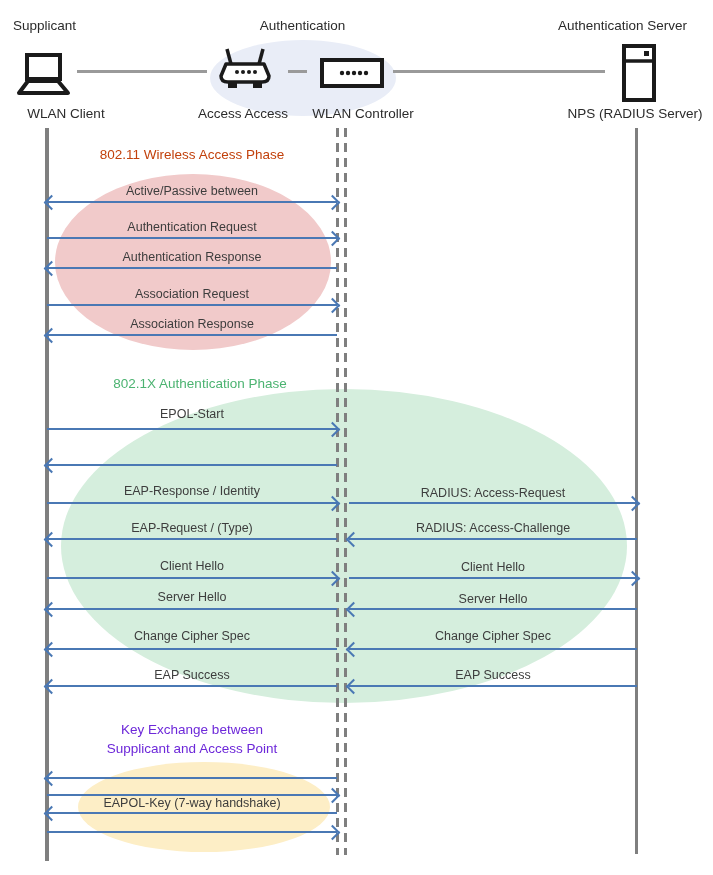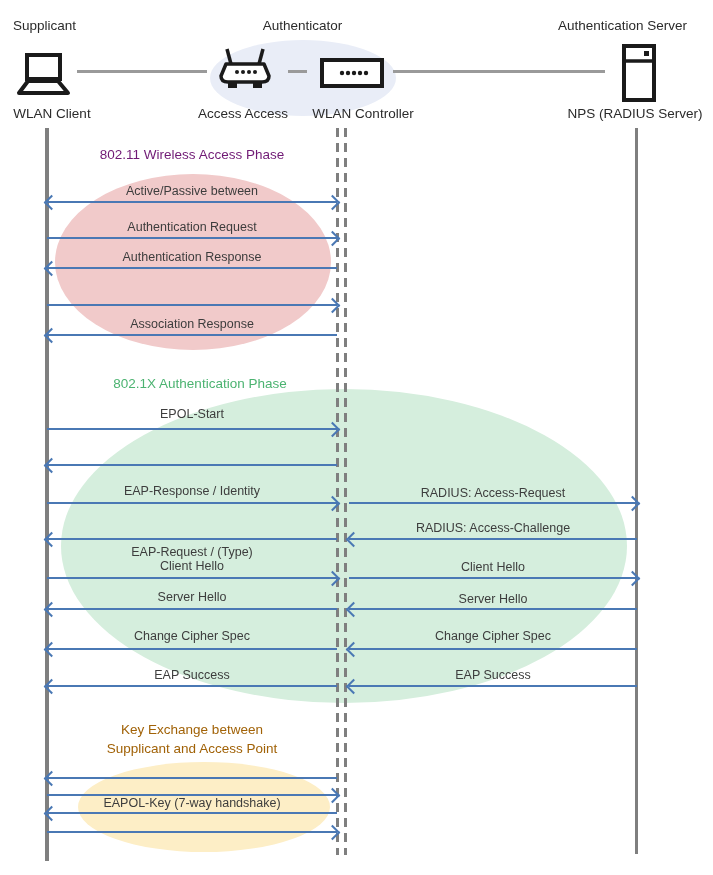--- a/index.html
+++ b/index.html
@@ -21,23 +21,23 @@
   .icon svg{display:block;}
   .connector{position:absolute;top:70px;height:3px;background:#9a9a9a;z-index:1;}
   
   .lifeline{position:absolute;top:128px;height:733px;background:var(--life);z-index:1;}
   .lifeline.solid-l{left:45px;width:4px;}
   .lifeline.solid-r{left:635px;width:3px;height:726px;}
   .lifeline.dashed{width:3px;height:727px;background:repeating-linear-gradient(to bottom,var(--life) 0 9px,transparent 9px 15px);}
   .dash-a{left:336px;} .dash-b{left:344px;}
   
   .phase-title{position:absolute;font-size:13.5px;text-align:center;z-index:3;}
-  .pt-red{color:#701a75;}
+  .pt-red{color:#c2410c;}
   .pt-green{color:#4cb371;}
-  .pt-orange{color:#a16207;}
+  .pt-orange{color:#6d28d9;}
   
   .msg{position:absolute;font-size:12.5px;color:#3d3d3d;text-align:center;z-index:3;white-space:nowrap;}
   .lhalf{left:47px;width:290px;}
   .rhalf{left:349px;width:288px;}
   .arrow{position:absolute;height:0;border-top:2px solid var(--arrow);z-index:2;}
   .arrow.lhalf{left:47px;width:290px;}
   .arrow.rhalf{left:349px;width:288px;}
   .arrow.right::after,.arrow.both::after{
     content:"";position:absolute;right:-1px;top:-6px;width:9px;height:9px;
     border-top:2.5px solid var(--arrow);border-right:2.5px solid var(--arrow);transform:rotate(45deg);}
@@ -49,21 +49,21 @@
 <body>
 
 <div class="stage">
 
   <div class="ellipse halo"></div>
   <div class="ellipse ph1"></div>
   <div class="ellipse ph2"></div>
   <div class="ellipse ph3"></div>
 
   <div class="role" style="left:13px">Supplicant</div>
-  <div class="role" style="left:240px;width:125px;text-align:center">Authenticator</div>
+  <div class="role" style="left:240px;width:125px;text-align:center">Authentication</div>
   <div class="role" style="left:558px;width:148px;">Authentication Server</div>
 
   <div class="connector" style="left:77px;width:130px"></div>
   <div class="connector" style="left:288px;width:19px"></div>
   <div class="connector" style="left:393px;width:212px"></div>
 
   <div class="icon" style="left:11px;top:52px">
     <svg width="64" height="46" viewBox="0 0 64 46">
       <rect x="16" y="3" width="33" height="24" fill="#fff" stroke="#1a1a1a" stroke-width="4"></rect>
       <path d="M8 41 L17 29 H47 L57 41 Z" fill="#fff" stroke="#1a1a1a" stroke-width="4" stroke-linejoin="round"></path>
@@ -93,21 +93,21 @@
     </svg>
   </div>
   <div class="icon" style="left:621px;top:43px">
     <svg width="36" height="60" viewBox="0 0 36 60">
       <rect x="3" y="3" width="30" height="54" fill="#fff" stroke="#1a1a1a" stroke-width="4"></rect>
       <line x1="3" y1="18" x2="33" y2="18" stroke="#1a1a1a" stroke-width="3.5"></line>
       <rect x="23" y="8" width="5" height="5" fill="#1a1a1a"></rect>
     </svg>
   </div>
 
-  <div class="node-label" style="left:6px;width:92px">WLAN Client</div>
+  <div class="node-label" style="left:20px;width:92px">WLAN Client</div>
   <div class="node-label" style="left:193px;width:100px">Access Access</div>
   <div class="node-label" style="left:307px;width:112px">WLAN Controller</div>
   <div class="node-label" style="left:564px;width:142px">NPS (RADIUS Server)</div>
 
   <div class="lifeline solid-l"></div>
   <div class="lifeline dashed dash-a"></div>
   <div class="lifeline dashed dash-b"></div>
   <div class="lifeline solid-r"></div>
 
   <div class="phase-title pt-red lhalf" style="top:147px">802.11 Wireless Access Phase</div>
@@ -117,34 +117,35 @@
 
   <div class="msg lhalf" style="top:184px">Active/Passive between</div>
   <div class="arrow lhalf both" style="top:201px"></div>
 
   <div class="msg lhalf" style="top:220px">Authentication Request</div>
   <div class="arrow lhalf right" style="top:237px"></div>
 
   <div class="msg lhalf" style="top:250px">Authentication Response</div>
   <div class="arrow lhalf left" style="top:267px"></div>
 
+  <div class="msg lhalf" style="top:287px">Association Request</div>
   <div class="arrow lhalf right" style="top:304px"></div>
 
   <div class="msg lhalf" style="top:317px">Association Response</div>
   <div class="arrow lhalf left" style="top:334px"></div>
 
   <div class="msg lhalf" style="top:407px">EPOL-Start</div>
   <div class="arrow lhalf right" style="top:428px"></div>
 
   <div class="arrow lhalf left" style="top:464px"></div>
 
   <div class="msg lhalf" style="top:484px">EAP-Response / Identity</div>
   <div class="arrow lhalf right" style="top:502px"></div>
 
-  <div class="msg lhalf" style="top:545px">EAP-Request / (Type)</div>
+  <div class="msg lhalf" style="top:521px">EAP-Request / (Type)</div>
   <div class="arrow lhalf left" style="top:538px"></div>
 
   <div class="msg lhalf" style="top:559px">Client Hello</div>
   <div class="arrow lhalf right" style="top:577px"></div>
 
   <div class="msg lhalf" style="top:590px">Server Hello</div>
   <div class="arrow lhalf left" style="top:608px"></div>
 
   <div class="msg lhalf" style="top:629px">Change Cipher Spec</div>
   <div class="arrow lhalf left" style="top:648px"></div>

